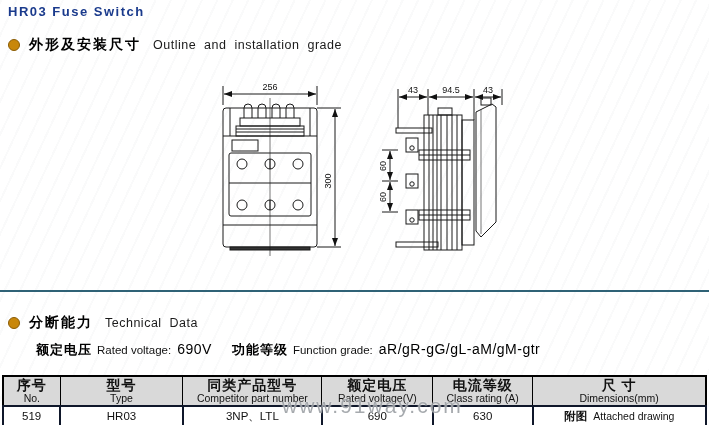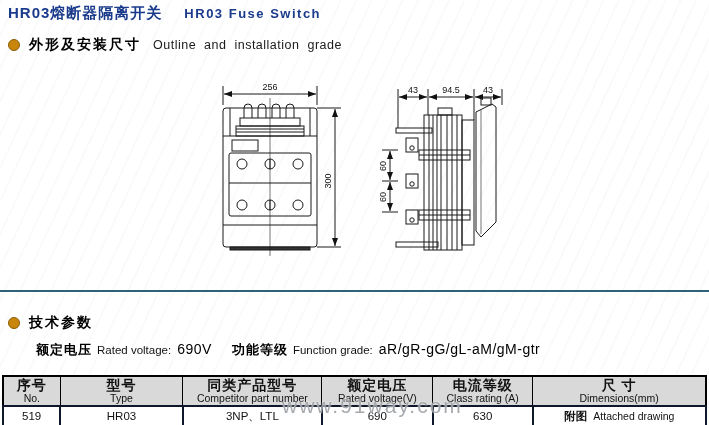--- a/index.html
+++ b/index.html
@@ -43,21 +43,20 @@
     position:absolute;top:394px;left:282px;z-index:5;
     font-size:21px;color:rgba(150,155,160,0.85);letter-spacing:2px;
     text-shadow:0 0 2px rgba(255,255,255,0.9);
   }
   svg text{font-family:"Liberation Sans", sans-serif;fill:#111;}
 </style>
 </head>
 <body>
 
 <div class="titlebar">
-  <span class="title-zh">HR03熔断器隔离开关</span>
   <span class="title-en">HR03 Fuse Switch</span>
 </div>
 
 <div class="section-head sh1">
   <span class="bullet"></span>
   <span class="sec-zh">外形及安装尺寸</span>
   <span class="sec-en">Outline and installation grade</span>
 </div>
 
 <svg class="drawing" width="709" height="232" viewBox="0 0 709 232">
@@ -161,21 +160,22 @@
     <rect x="481" y="40" width="10" height="7"></rect>
     <polygon points="476,54 492,46 496,49 496,164 481,179 476,173"></polygon>
     <line x1="481" y1="52" x2="481" y2="176" stroke-width="0.6"></line>
   </g>
 </svg>
 
 <div class="divider"></div>
 
 <div class="section-head sh2">
   <span class="bullet"></span>
-  <span class="sec-zh">技术参数</span>
+  <span class="sec-zh">分断能力</span>
+  <span class="sec-en">Technical Data</span>
 </div>
 
 <div class="specs">
   <span class="spec-group">
     <span class="spec-zh">额定电压</span>
     <span class="spec-en">Rated voltage:</span>
     <span class="spec-val">690V</span>
   </span>
   <span class="spec-group">
     <span class="spec-zh">功能等级</span>

